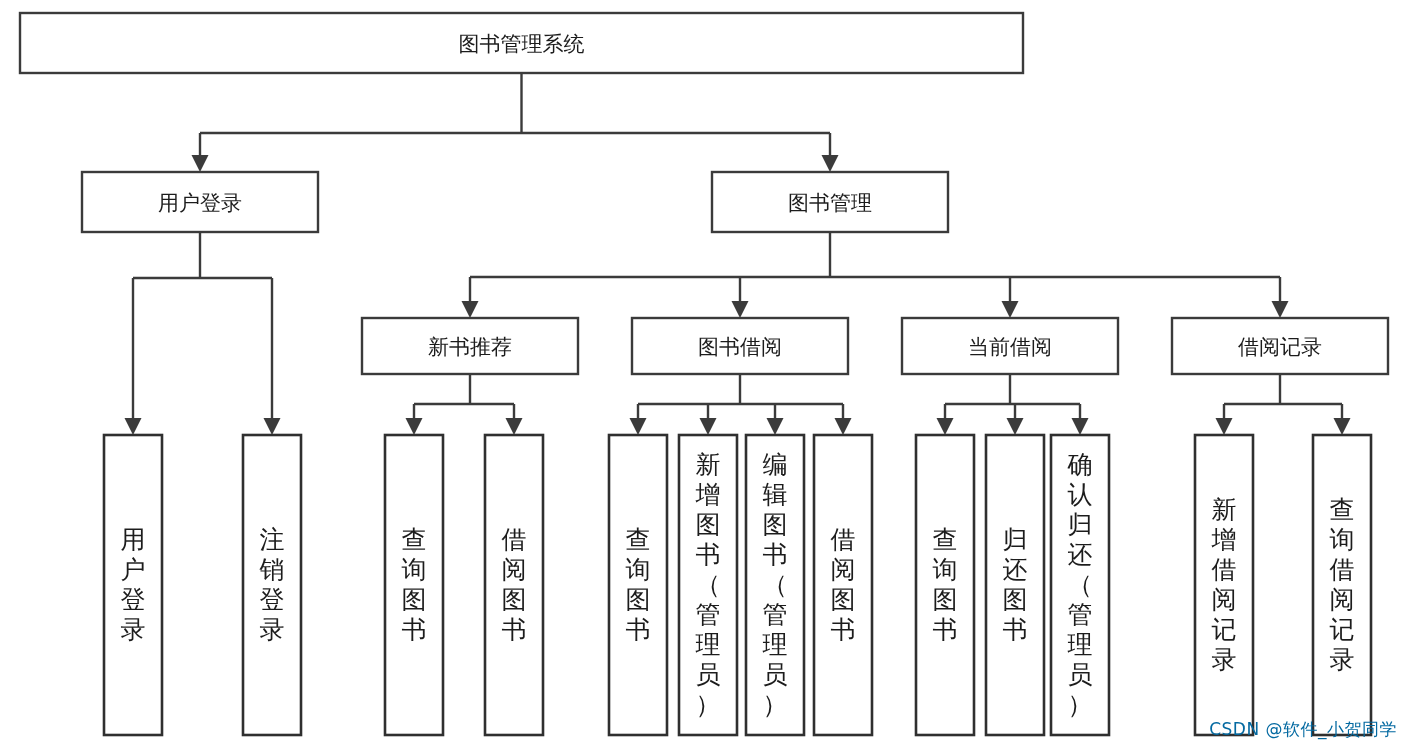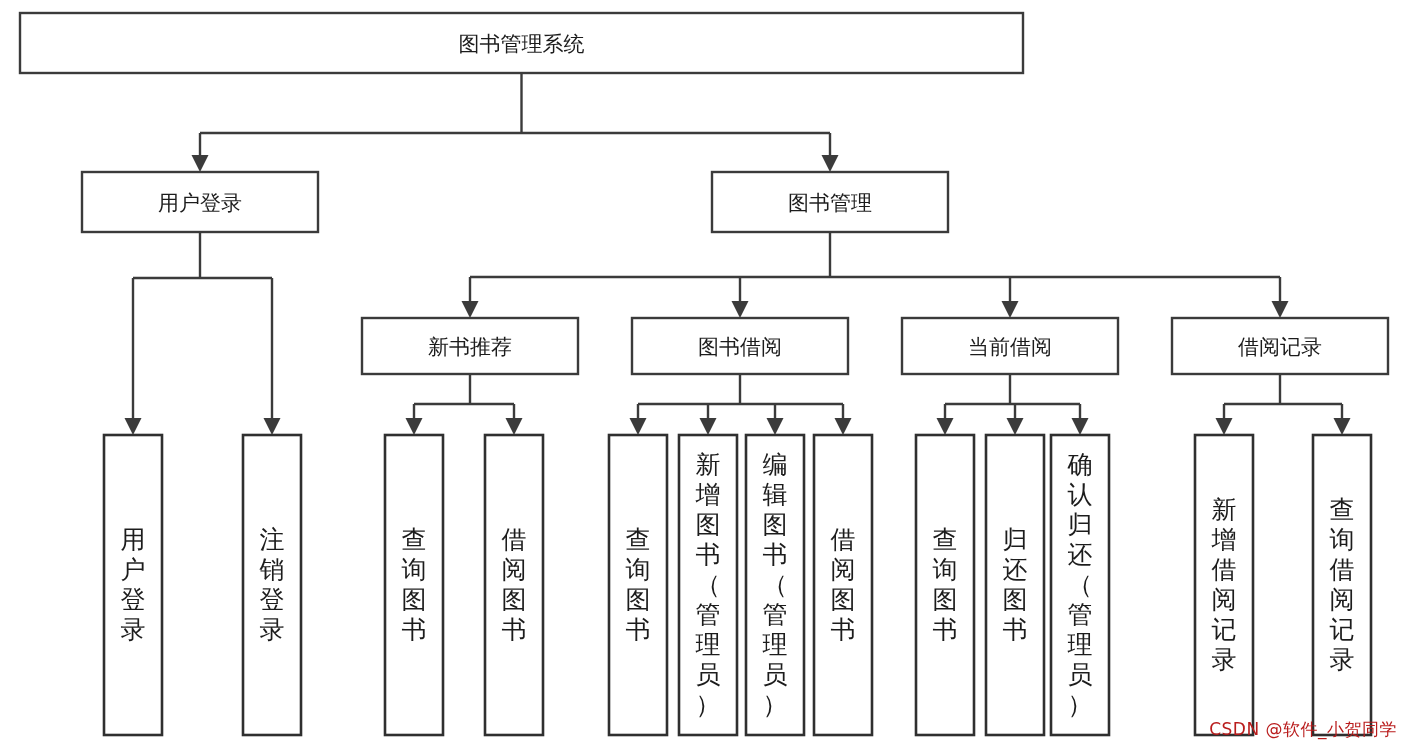--- a/index.html
+++ b/index.html
@@ -58,21 +58,21 @@
     fill: #1c1c1c;
     font-size: 25px;
     text-anchor: middle;
   }
   .watermark {
     position: absolute;
     right: 8px;
     bottom: 6px;
     font-family: "DejaVu Sans", "Liberation Sans", sans-serif;
     font-size: 17px;
-    color: #b91c1c;
+    color: #0369a1;
     letter-spacing: 0.5px;
     white-space: nowrap;
     pointer-events: none;
   }
 </style>
 </head>
 <body>
 
 <div id="diagram-root">
   <svg class="diagram" viewBox="0 0 1405 747" xmlns="http://www.w3.org/2000/svg">

